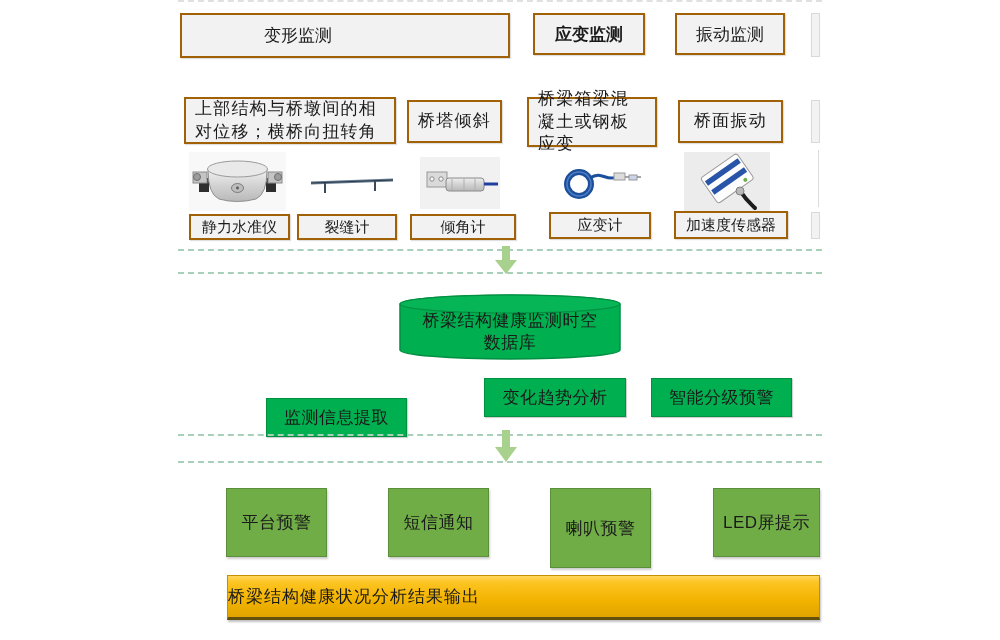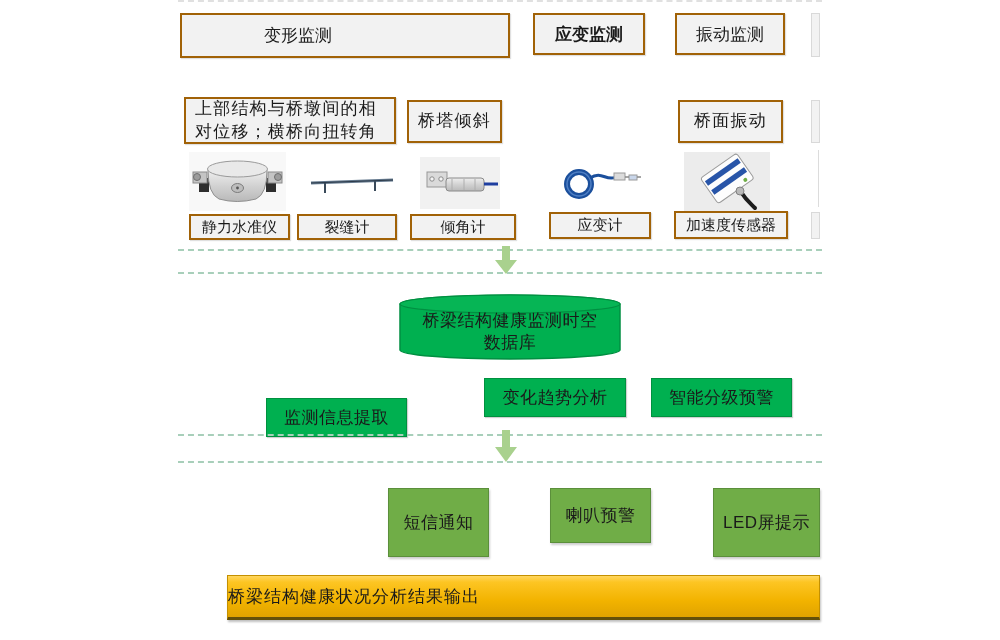--- a/index.html
+++ b/index.html
@@ -67,21 +67,21 @@
          justify-content:center;font-size:17px;letter-spacing:.5px;}
   #step-1{left:266px;top:398px;width:141px;height:39px;}
   #step-2{left:484px;top:378px;width:142px;height:39px;}
   #step-3{left:651px;top:378px;width:141px;height:39px;}
 
   .alert{position:absolute;background:#70ad47;border:1px solid #5b8f3b;box-sizing:border-box;
          box-shadow:1px 2px 2px rgba(0,0,0,.2);display:flex;align-items:center;
          justify-content:center;font-size:17px;letter-spacing:.5px;}
   #alert-1{left:226px;top:488px;width:101px;height:69px;}
   #alert-2{left:388px;top:488px;width:101px;height:69px;}
-  #alert-3{left:550px;top:488px;width:101px;height:55px;}
+  #alert-3{left:550px;top:488px;width:101px;height:80px;}
   #alert-4{left:713px;top:488px;width:107px;height:69px;}
 
   #output-bar{position:absolute;left:227px;top:575px;width:593px;height:45px;box-sizing:border-box;
       background:linear-gradient(180deg,#ffd65e 0%,#fdc523 15%,#f2b300 60%,#e0a300 100%);
       border:1px solid #c49000;border-bottom:3px solid #63500a;
       box-shadow:1px 2px 2px rgba(0,0,0,.25);
       display:flex;align-items:center;font-size:17px;letter-spacing:1px;}
 </style>
 </head>
 <body>
@@ -99,20 +99,23 @@
   <div class="gbox hdr" id="hdr-vibration">
     <span>振动监测</span>
   </div>
   <div class="sliver" id="sliver-1"></div>
 
   <div class="gbox desc" id="desc-pier">
     <span>上部结构与桥墩间的相对位移；横桥向扭转角</span>
   </div>
   <div class="gbox desc" id="desc-tower">
     <span>桥塔倾斜</span>
+  </div>
+  <div class="gbox desc" id="desc-girder">
+    <span>桥梁箱梁混凝土或钢板应变</span>
   </div>
   <div class="gbox desc" id="desc-deck">
     <span>桥面振动</span>
   </div>
   <div class="sliver" id="sliver-2"></div>
 
   <div class="photo" id="photo-level">
     <svg width="97" height="59" viewBox="0 0 97 59">
       <defs>
         <linearGradient id="silv" x1="0" y1="0" x2="0" y2="1">
@@ -218,20 +221,23 @@
   <div class="gstep" id="step-3">
     <span>智能分级预警</span>
   </div>
 
   <div class="dash" id="dash-c"></div>
   <svg class="arrow" id="arrow-2" width="22" height="32" viewBox="0 0 22 32">
     <polygon points="7,0 15,0 15,17 22,17 11,32 0,17 7,17" fill="#a9d18e"></polygon>
   </svg>
   <div class="dash" id="dash-d"></div>
 
+  <div class="alert" id="alert-1">
+    <span>平台预警</span>
+  </div>
   <div class="alert" id="alert-2">
     <span>短信通知</span>
   </div>
   <div class="alert" id="alert-3">
     <span>喇叭预警</span>
   </div>
   <div class="alert" id="alert-4">
     <span>LED屏提示</span>
   </div>
 

